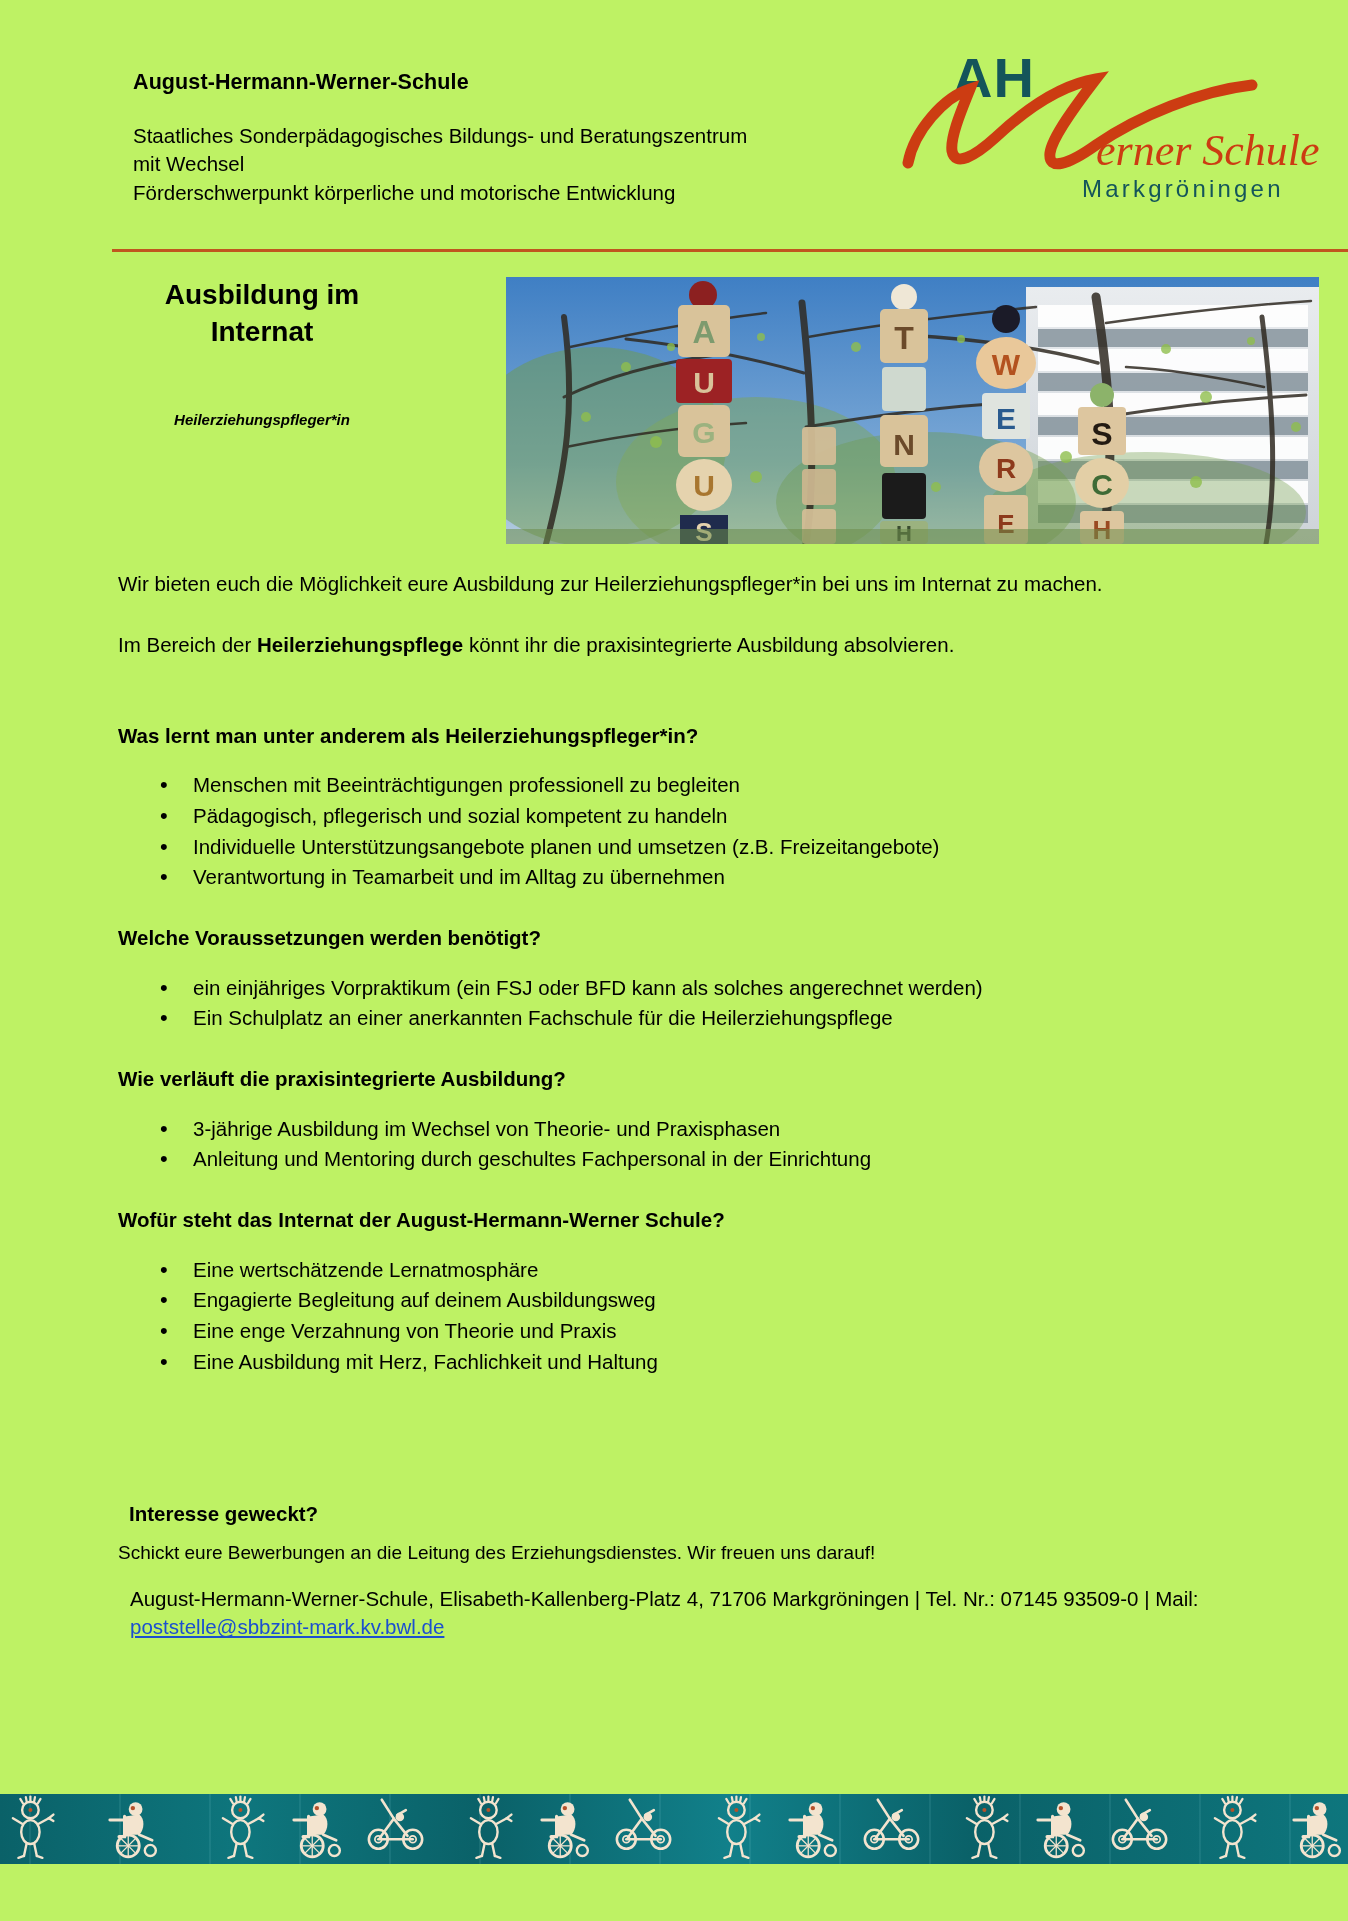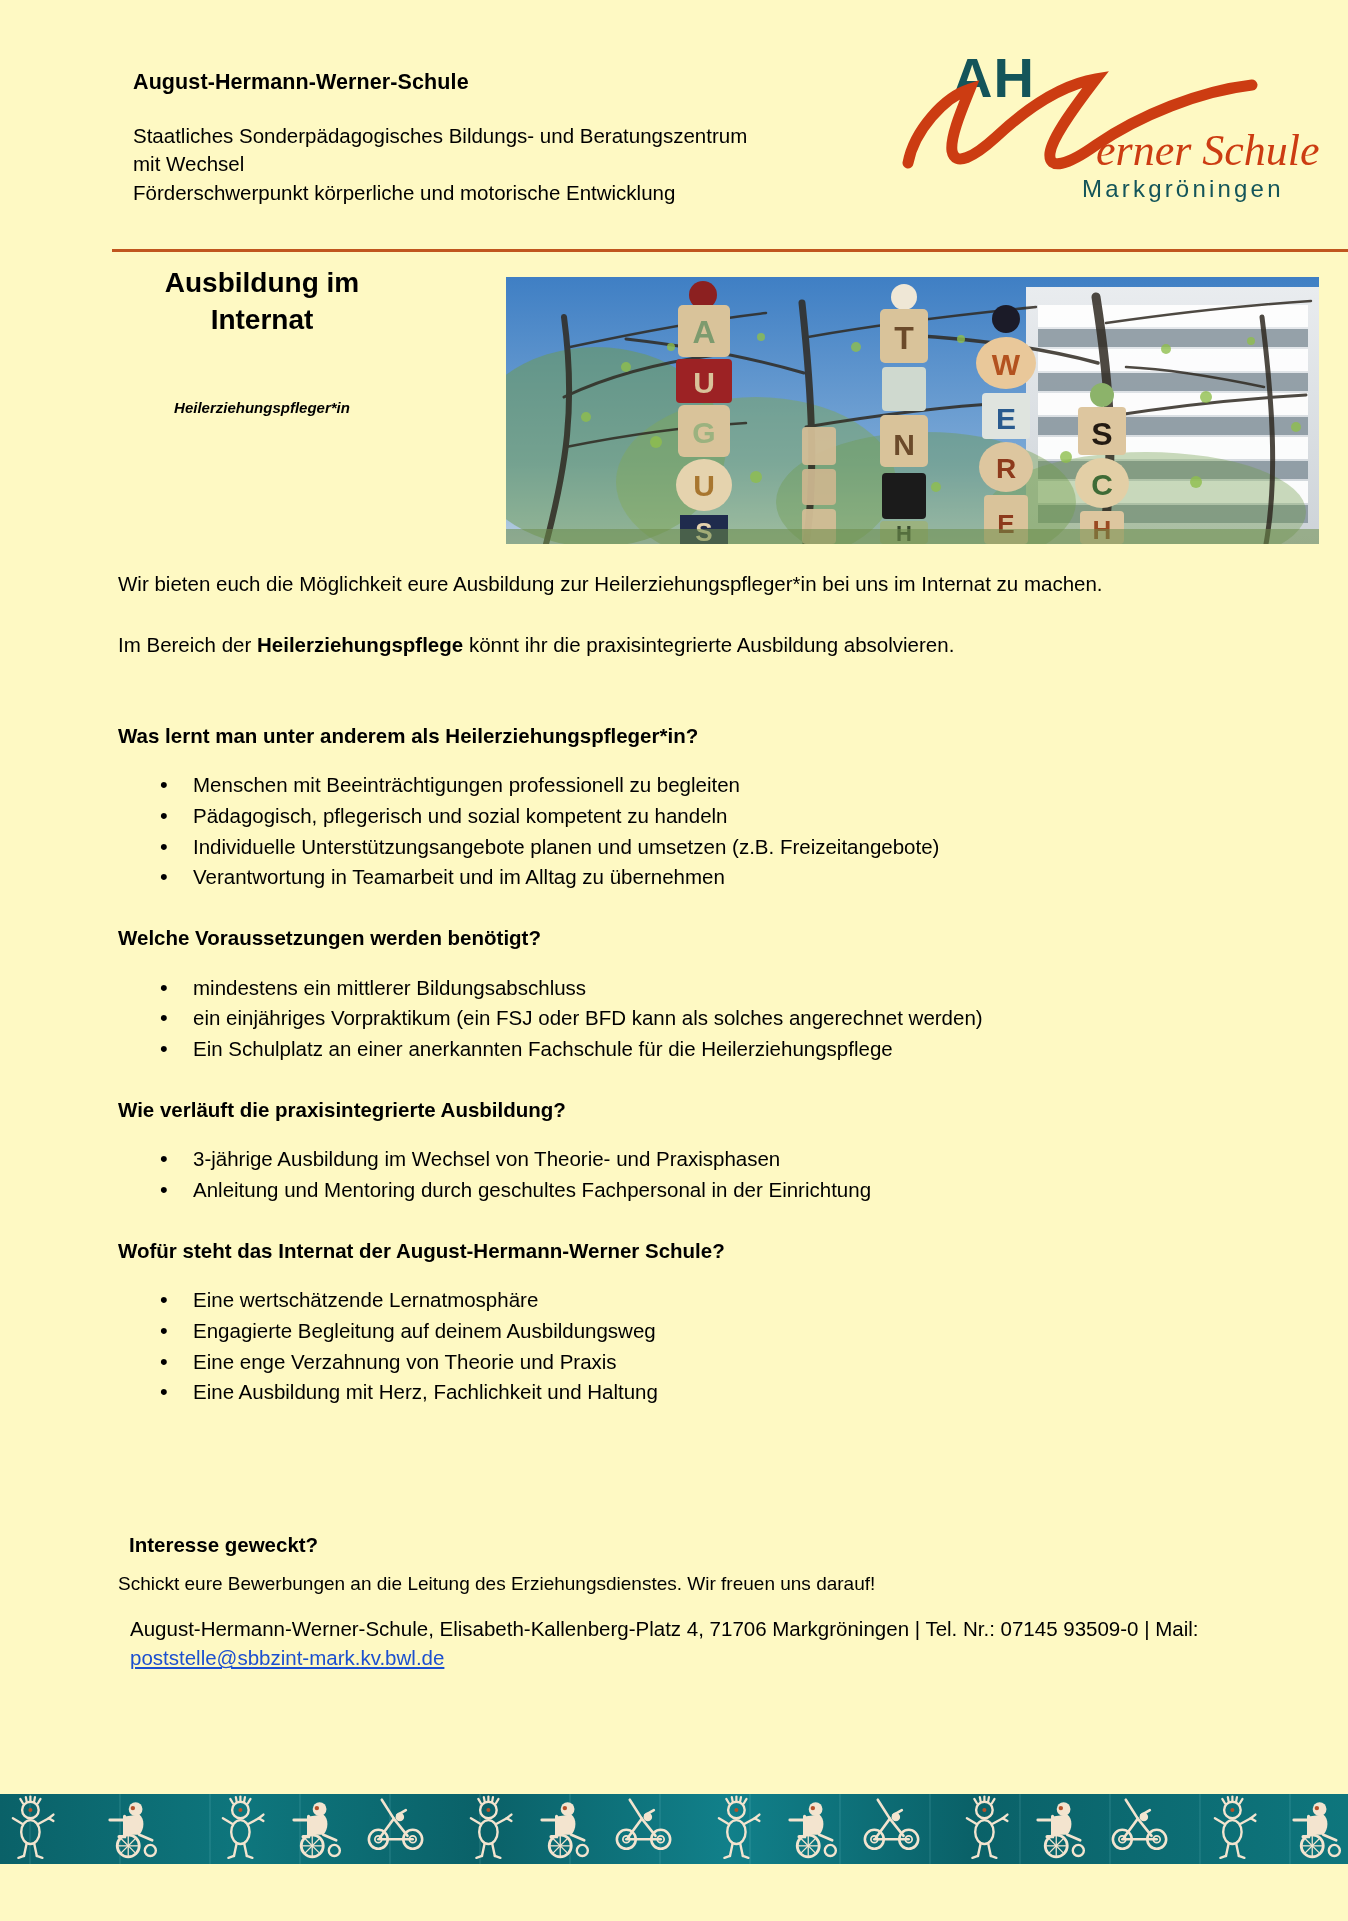--- a/index.html
+++ b/index.html
@@ -9,21 +9,21 @@
     background: #ffffff;
   }
   body {
     font-family: "Liberation Sans", sans-serif;
     color: #000000;
   }
   .page {
     position: relative;
     width: 1348px;
     height: 1921px;
-    background: #fef9c3;
+    background: #bef264;
     overflow: hidden;
   }
 
   
   .header {
     position: absolute;
     left: 0; top: 0;
     width: 1348px;
     height: 255px;
   }
@@ -63,21 +63,21 @@
     top: 249px;
     width: 1236px;
     height: 3px;
     background: #c0561f;
   }
 
   
   .title-block {
     position: absolute;
     left: 112px;
-    top: 265px;
+    top: 277px;
     width: 300px;
     text-align: center;
   }
   .title-main {
     font-size: 28px;
     font-weight: bold;
     line-height: 1.32;
     margin: 0;
   }
   .title-sub {
@@ -358,21 +358,20 @@
     <h2 class="section">Was lernt man unter anderem als Heilerziehungspfleger*in?</h2>
     <ul class="bullets">
       <li>Menschen mit Beeinträchtigungen professionell zu begleiten</li>
       <li>Pädagogisch, pflegerisch und sozial kompetent zu handeln</li>
       <li>Individuelle Unterstützungsangebote planen und umsetzen (z.B. Freizeitangebote)</li>
       <li>Verantwortung in Teamarbeit und im Alltag zu übernehmen</li>
     </ul>
 
     <h2 class="section">Welche Voraussetzungen werden benötigt?</h2>
     <ul class="bullets">
-      <li>mindestens ein mittlerer Bildungsabschluss</li>
       <li>ein einjähriges Vorpraktikum (ein FSJ oder BFD kann als solches angerechnet werden)</li>
       <li>Ein Schulplatz an einer anerkannten Fachschule für die Heilerziehungspflege</li>
     </ul>
 
     <h2 class="section">Wie verläuft die praxisintegrierte Ausbildung?</h2>
     <ul class="bullets">
       <li>3-jährige Ausbildung im Wechsel von Theorie- und Praxisphasen</li>
       <li>Anleitung und Mentoring durch geschultes Fachpersonal in der Einrichtung</li>
     </ul>
 

